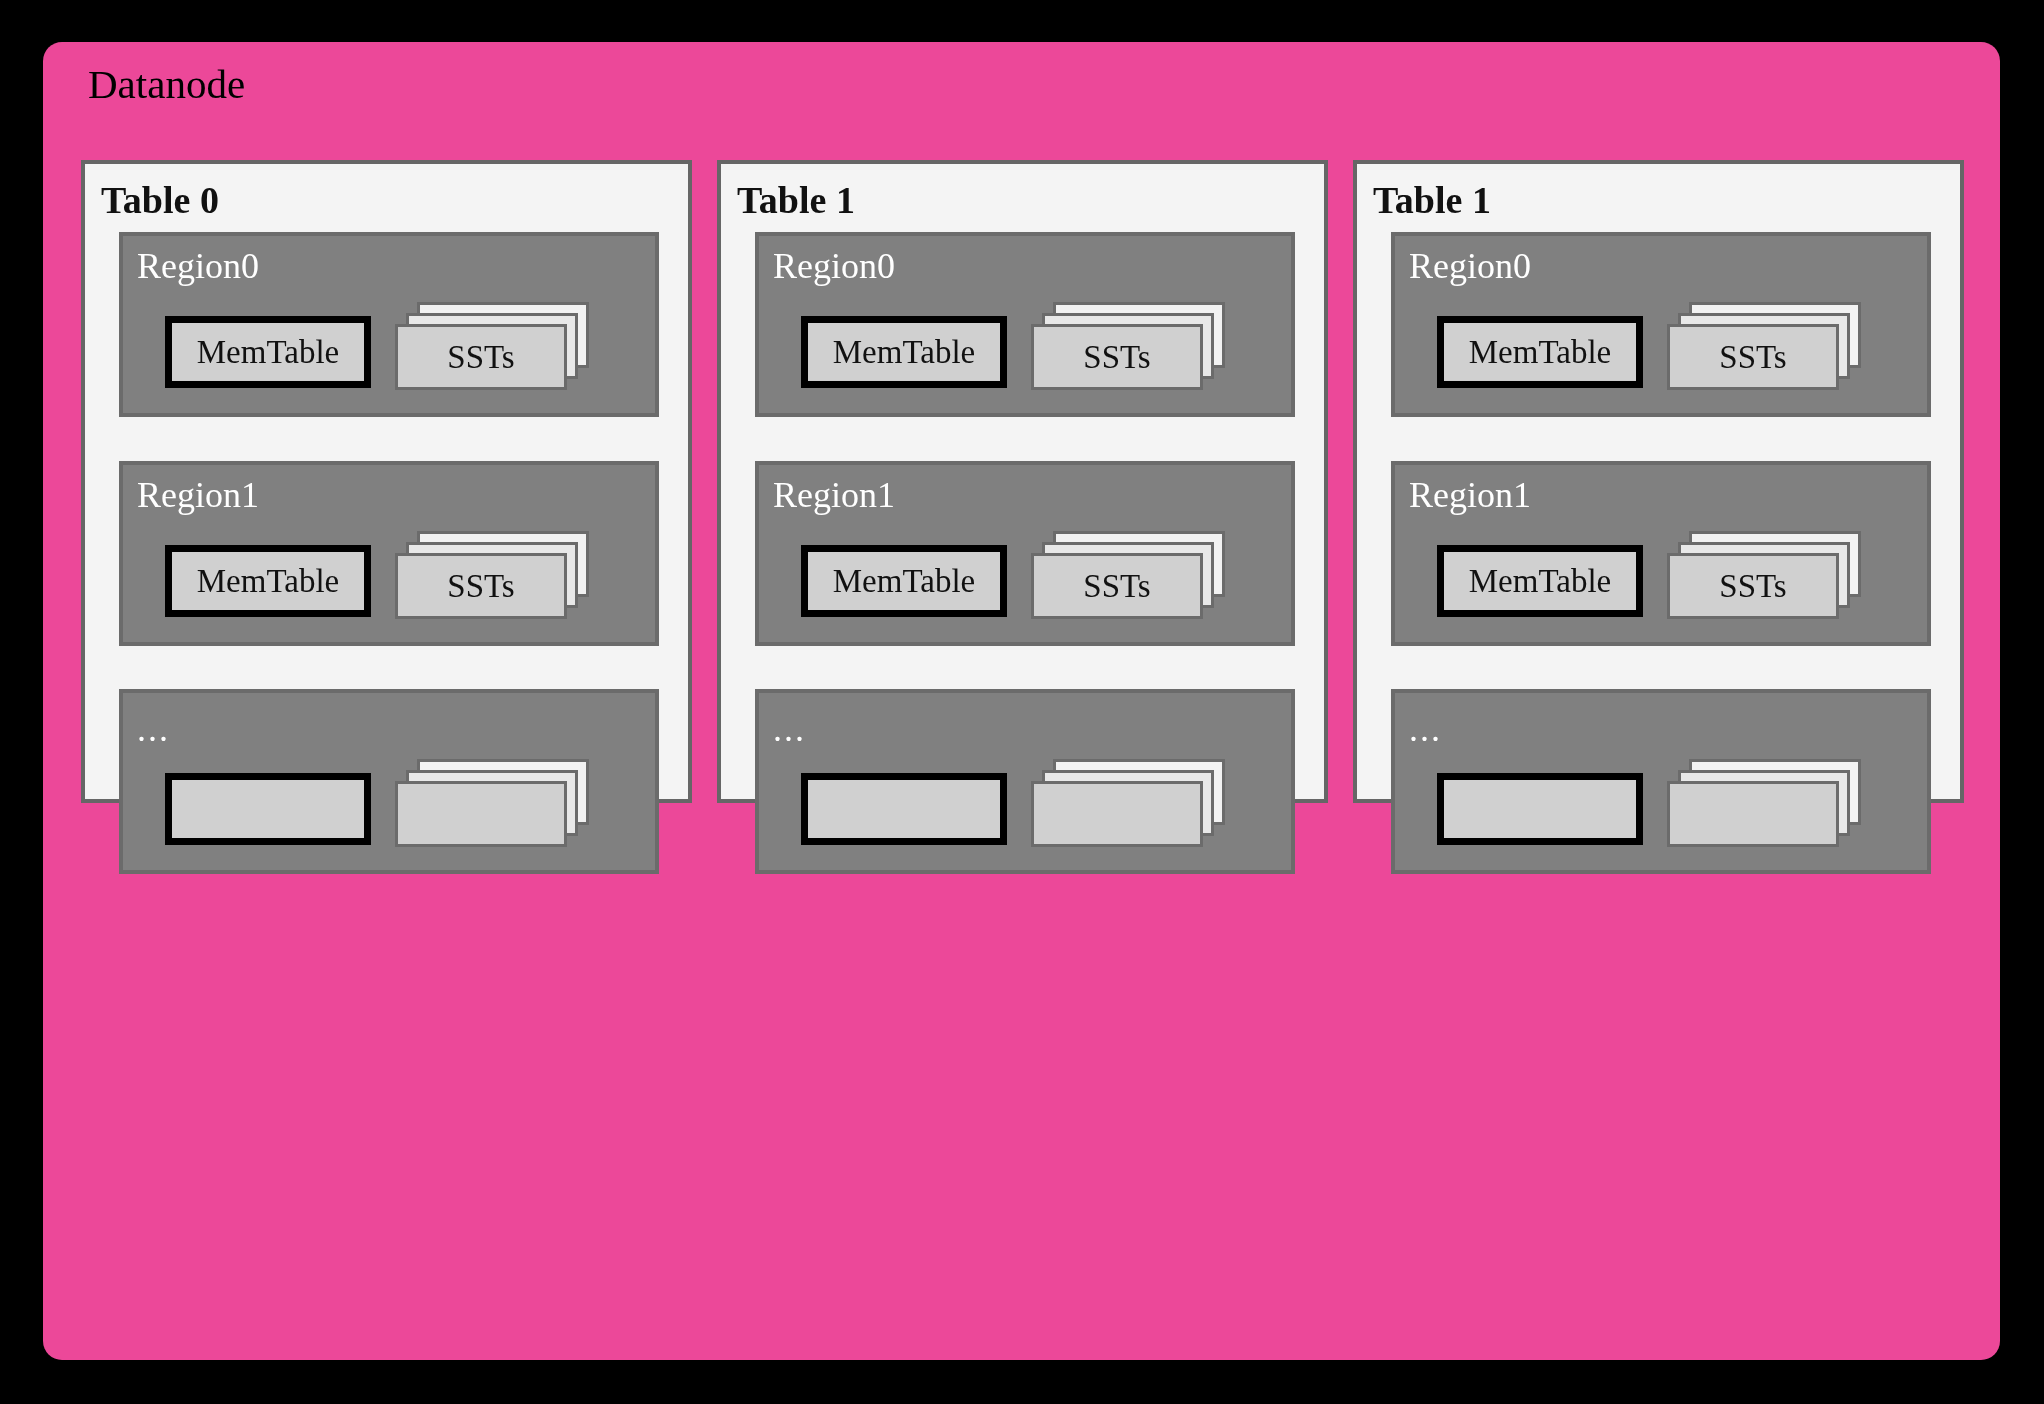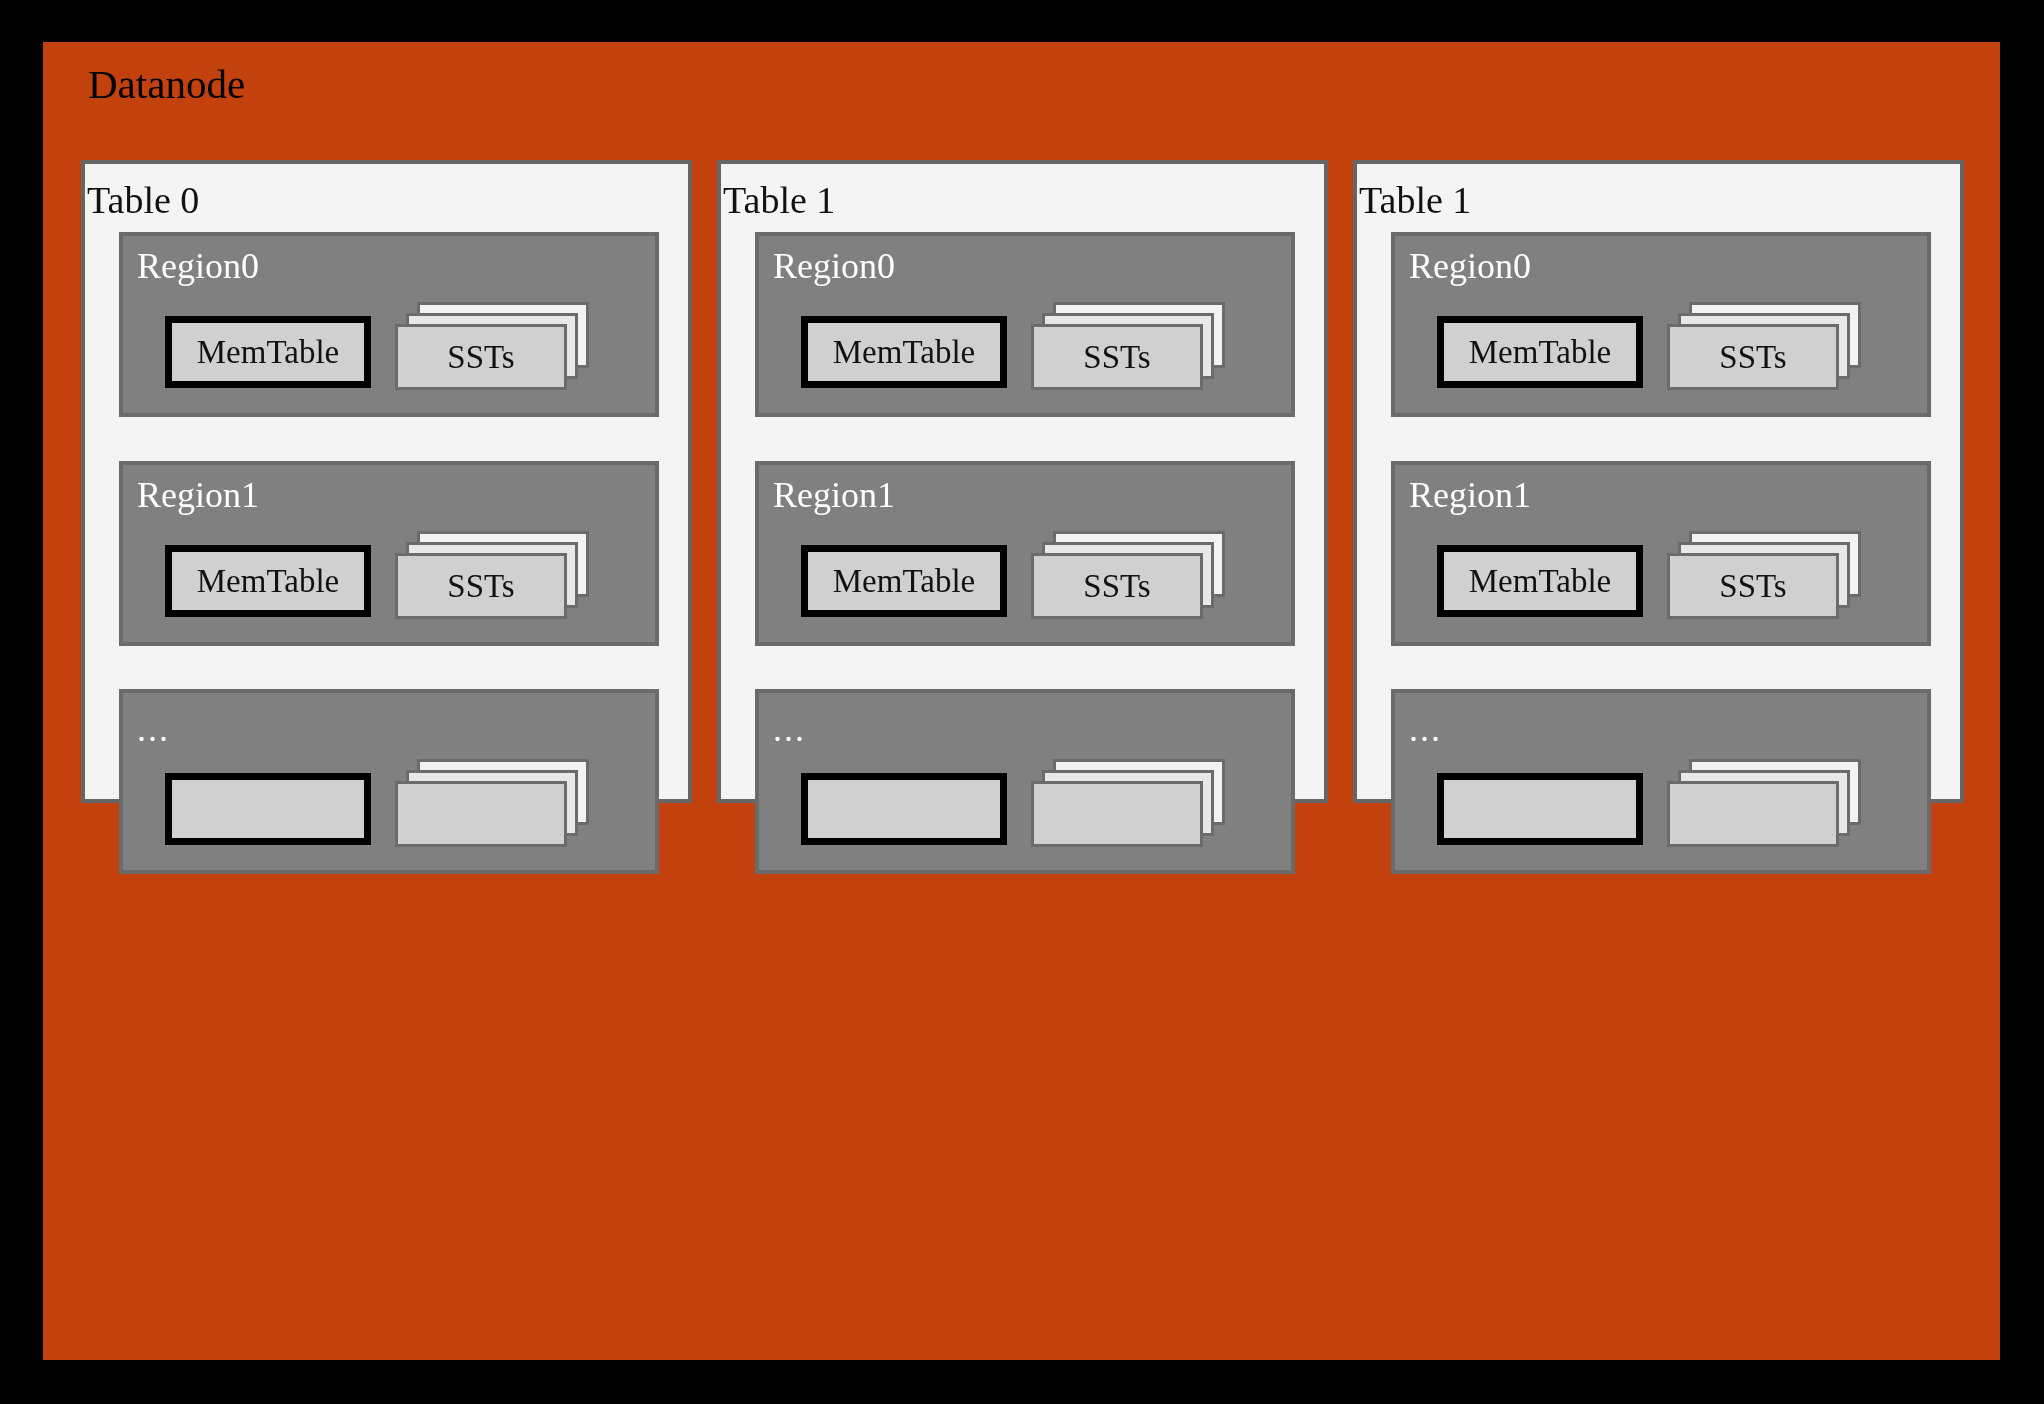--- a/index.html
+++ b/index.html
@@ -18,21 +18,22 @@
   .frame {
     position: absolute;
     left: 0; top: 0;
     width: 2044px; height: 1404px;
     background: #000000;
   }
   .canvas {
     position: absolute;
     left: 43px; top: 42px;
     width: 1957px; height: 1318px;
-    background: #c2410c;
+    background: #ec4899;
+    border-radius: 19px;
   }
 
   
   .datanode-title {
     position: absolute;
     left: 45px; top: 22px;
     font-size: 41px;
     line-height: 1;
     color: #000000;
     white-space: nowrap;
@@ -52,25 +53,26 @@
     background: #f4f4f4;
     border: 4px solid #666666;
     box-sizing: border-box;
   }
   .table-panel.t0 { left: 0px; }
   .table-panel.t1 { left: 636px; }
   .table-panel.t2 { left: 1272px; }
 
   .table-label {
     position: absolute;
-    left: 2px; top: 17px;
+    left: 16px; top: 17px;
     font-size: 38px;
     line-height: 1;
     color: #111111;
     white-space: nowrap;
+    font-weight: bold;
   }
 
   
   .region {
     position: absolute;
     left: 34px;
     width: 540px;
     height: 185px;
     background: #808080;
     border: 4px solid #6b6b6b;

